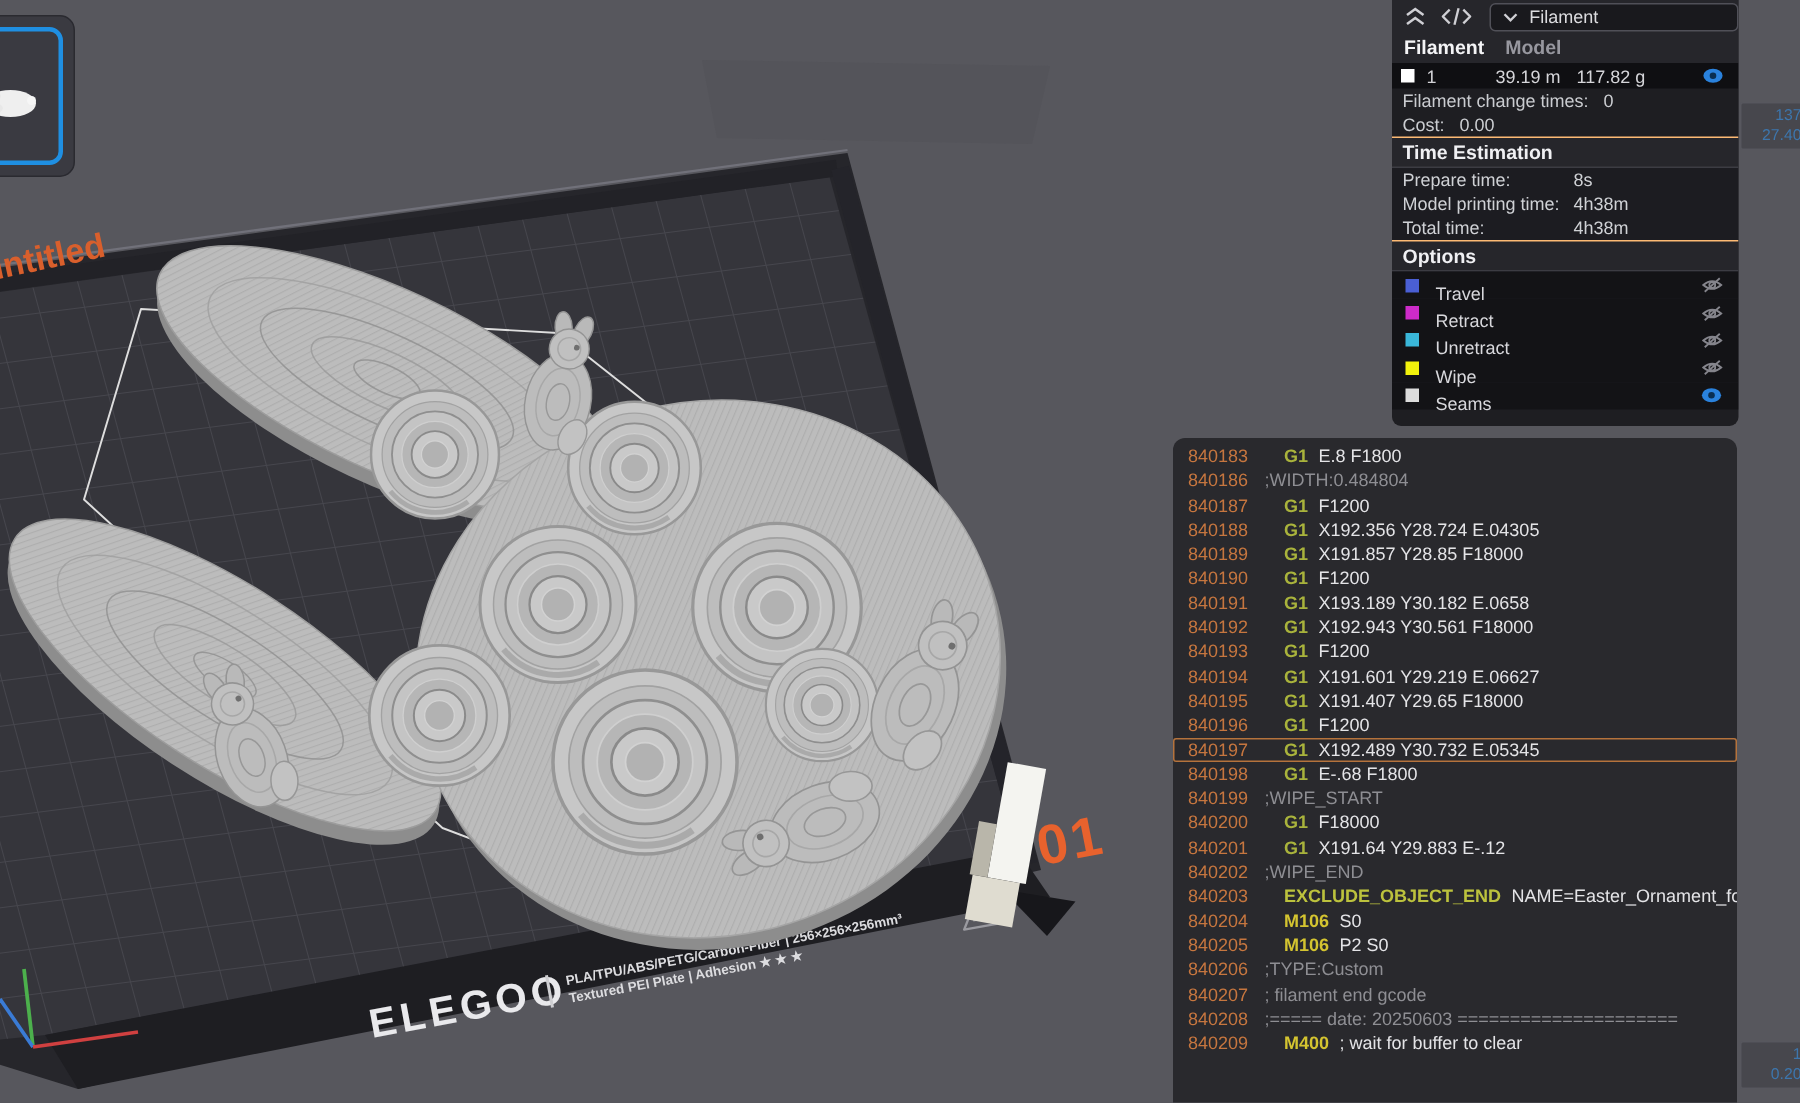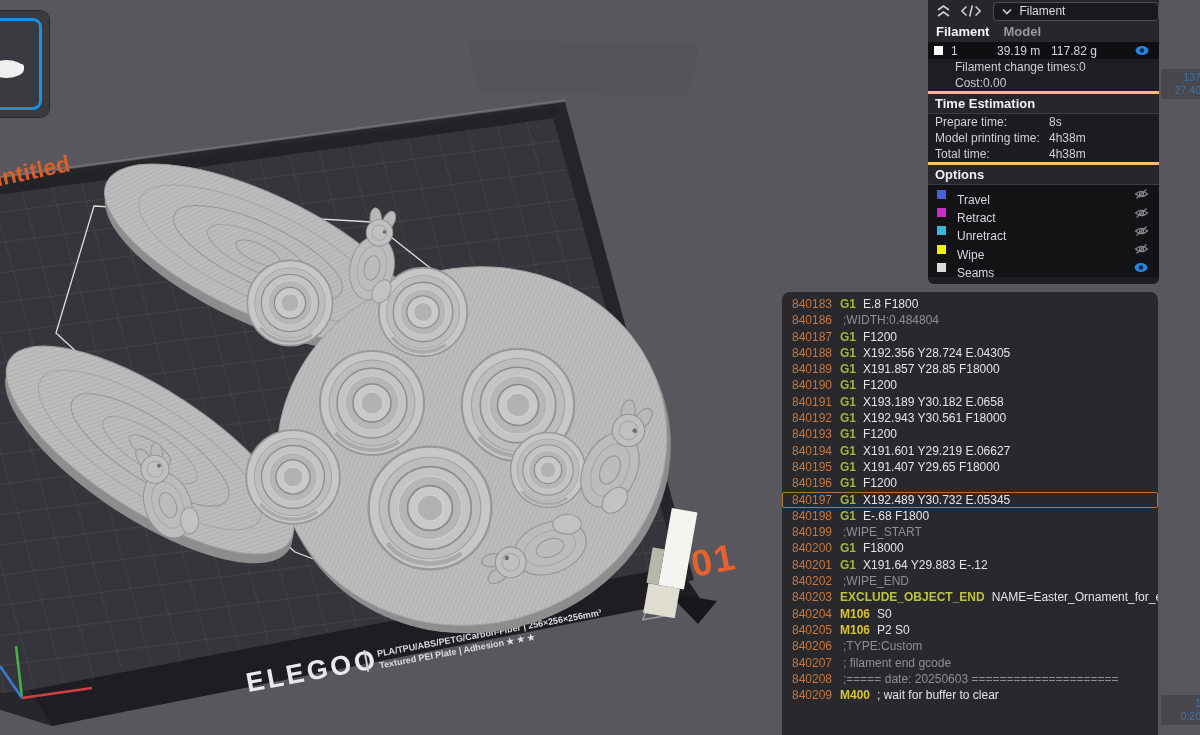--- a/index.html
+++ b/index.html
@@ -29,39 +29,39 @@
   .rp-tab.active{color:#f4f4f6;}
   .rp-tab.inactive{color:#97979f;}
   .fil-row{height:17px;background:#0f0f12;display:flex;align-items:center;
       padding-left:6px;position:relative;}
   .fil-sw{width:9px;height:9px;background:#fff;margin-right:8px;}
   .fil-idx{width:46px;color:#d2d2d6;}
   .fil-len{width:52px;}
   .fil-wt{margin-left:2px;}
   .fil-eye{position:absolute;right:10px;top:3px;}
   .info-row{height:16px;background:#1e1e22;display:flex;align-items:center;
-      padding-left:7px;gap:0;color:#caccd0;margin-left:20px;}
+      padding-left:7px;gap:10px;color:#caccd0;}
   .sec-head{height:19px;background:#26262b;display:flex;align-items:center;
       padding-left:7px;font-size:13px;font-weight:bold;color:#f0f0f3;
-      border-top:3px solid #fdba74;border-bottom:1px solid #3c3c43;}
+      border-top:1px solid #fdba74;border-bottom:1px solid #3c3c43;}
   .trow{height:16px;background:#1c1c21;display:flex;align-items:center;padding-left:7px;color:#cfd1d5;}
   .trow .lbl{width:114px;}
   .opt-row{height:18.4px;background:#131316;display:flex;align-items:center;
       padding-left:9px;color:#d8d8dc;cursor:pointer;}
   .opt-sw{width:9px;height:9px;margin-right:11px;}
   .opt-lbl{flex:1;margin-top:11px;}
   .opt-eye{width:24px;margin-right:6px;display:flex;justify-content:center;}
   
   .gpanel{position:absolute;left:782px;top:292px;width:376px;height:443px;
       background:#29292d;border-radius:8px 8px 0 0;padding-top:4px;
       font-size:12px;overflow:hidden;}
   .grow{height:16.3px;line-height:16.3px;display:flex;white-space:nowrap;
       overflow:hidden;cursor:default;}
   .grow .num{width:44px;margin-left:10px;color:#c6763f;flex:none;}
-  .grow .cmd{margin-left:4px;font-weight:bold;}
+  .grow .cmd{margin-left:20px;font-weight:bold;}
   .grow .cmd:empty{margin-left:0;}
   .grow .cmd.g1{color:#a9b33c;}
   .grow .cmd.macro{color:#bcc23d;}
   .grow .cmd.mcode{color:#d4c430;}
   .grow .tail{margin-left:7px;text-align:right;}
   .grow .tail.param{color:#e4e4e7;}
   .grow .tail.comment{color:#8e8e93;}
   .grow.selected{outline:1px solid #b5733c;outline-offset:-1px;border-radius:2px;}
   
   .badge{position:absolute;left:1160px;width:37px;background:#47474d;

